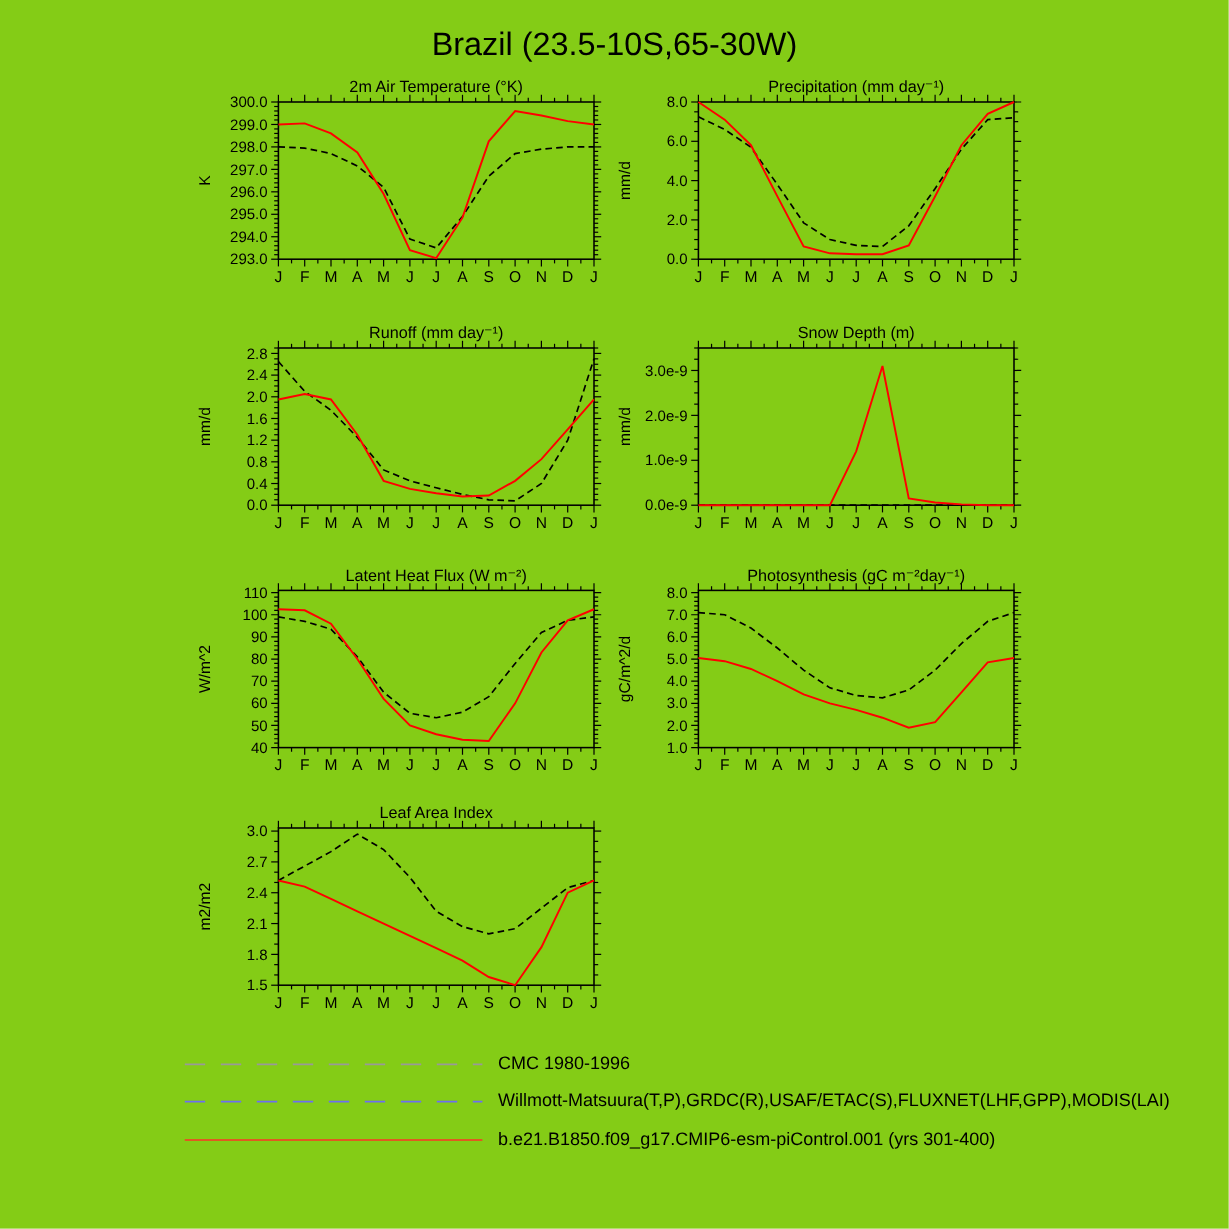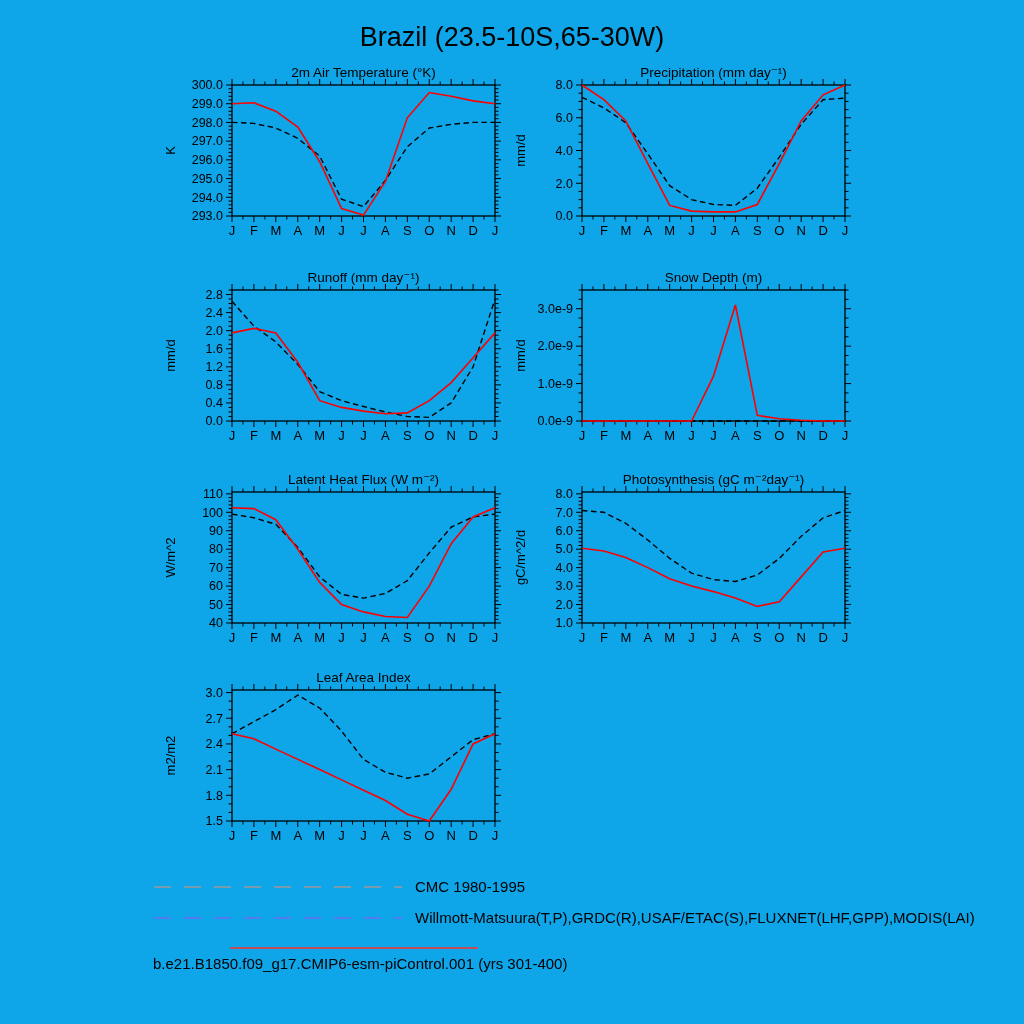--- a/index.html
+++ b/index.html
@@ -1,17 +1,17 @@
 <!DOCTYPE html>
 <html><head>
 <meta charset="utf-8">
 <style>
   html,body{margin:0;padding:0;background:#ffffff;}
   #canvas{
-    position:relative;width:1024px;height:1024px;background:#0ea5e9;overflow:hidden;
+    position:relative;width:1024px;height:1024px;background:#84cc16;overflow:hidden;
     font-family:"Liberation Sans","DejaVu Sans",sans-serif;color:#000;
   }
   #main-title{
     position:absolute;left:0;top:22px;width:1024px;text-align:center;
     font-size:27px;letter-spacing:0px;color:#000;
   }
   .panel{position:absolute;width:360px;height:205px;}
   .panel svg{display:block;width:360px;height:205px;}
   
   #panel-0{left:150px;top:50px;}
@@ -19,21 +19,21 @@
   #panel-2{left:150px;top:255px;}
   #panel-3{left:500px;top:255px;}
   #panel-4{left:150px;top:457px;}
   #panel-5{left:500px;top:457px;}
   #panel-6{left:150px;top:655px;}
   .legend-row{position:absolute;left:153px;display:flex;align-items:center;}
   .legend-row svg{display:block;margin-right:12px;}
   .legend-label{font-size:15px;white-space:nowrap;color:#000;}
   #legend-row-0{top:878px;}
   #legend-row-1{top:909px;justify-content:center;}
-  #legend-row-2{top:941px;flex-direction:column;}
+  #legend-row-2{top:941px;}
 </style>
 </head>
 <body>
 
 <div id="canvas">
   <div id="main-title">Brazil (23.5-10S,65-30W)</div>
 
   <div class="panel" id="panel-0">
     <svg viewBox="0 0 360 205">
         <rect x="82" y="35" width="263" height="131" fill="none" stroke="#000000" stroke-width="1.3"></rect>
@@ -997,21 +997,21 @@
         <text x="25" y="100.5" text-anchor="middle" font-size="13" fill="#000" transform="rotate(-90 25 100.5)">m2/m2</text>
         <polyline points="82.0,78.7 103.9,66.7 125.8,54.7 147.8,40.1 169.7,53.0 191.6,76.1 213.5,104.4 235.4,117.2 257.3,123.2 279.3,118.9 301.2,101.8 323.1,84.7 345.0,78.7" fill="none" stroke="#000000" stroke-width="1.4" stroke-dasharray="5.5 3.5"></polyline>
         <polyline points="82.0,78.7 103.9,83.8 125.8,94.1 147.8,104.4 169.7,114.6 191.6,124.9 213.5,135.2 235.4,145.5 257.3,159.2 279.3,166.0 301.2,134.3 323.1,88.9 345.0,78.7" fill="none" stroke="#ff0000" stroke-width="1.6"></polyline>
       </svg>
   </div>
 
   <div class="legend-row" id="legend-row-0">
     <svg width="250" height="14">
       <line class="lg-line" x1="1" y1="7" x2="249" y2="7" stroke="#999999" stroke-width="1.4" stroke-dasharray="17 13"></line>
     </svg>
-    <span class="legend-label">CMC 1980-1995</span>
+    <span class="legend-label">CMC 1980-1996</span>
   </div>
   <div class="legend-row" id="legend-row-1">
     <svg width="250" height="14">
       <line class="lg-line" x1="1" y1="7" x2="249" y2="7" stroke="#6e6ef2" stroke-width="1.4" stroke-dasharray="17 13"></line>
     </svg>
     <span class="legend-label">Willmott-Matsuura(T,P),GRDC(R),USAF/ETAC(S),FLUXNET(LHF,GPP),MODIS(LAI)</span>
   </div>
   <div class="legend-row" id="legend-row-2">
     <svg width="250" height="14">
       <line class="lg-line" x1="1" y1="7" x2="249" y2="7" stroke="#ff3326" stroke-width="1.4"></line>

